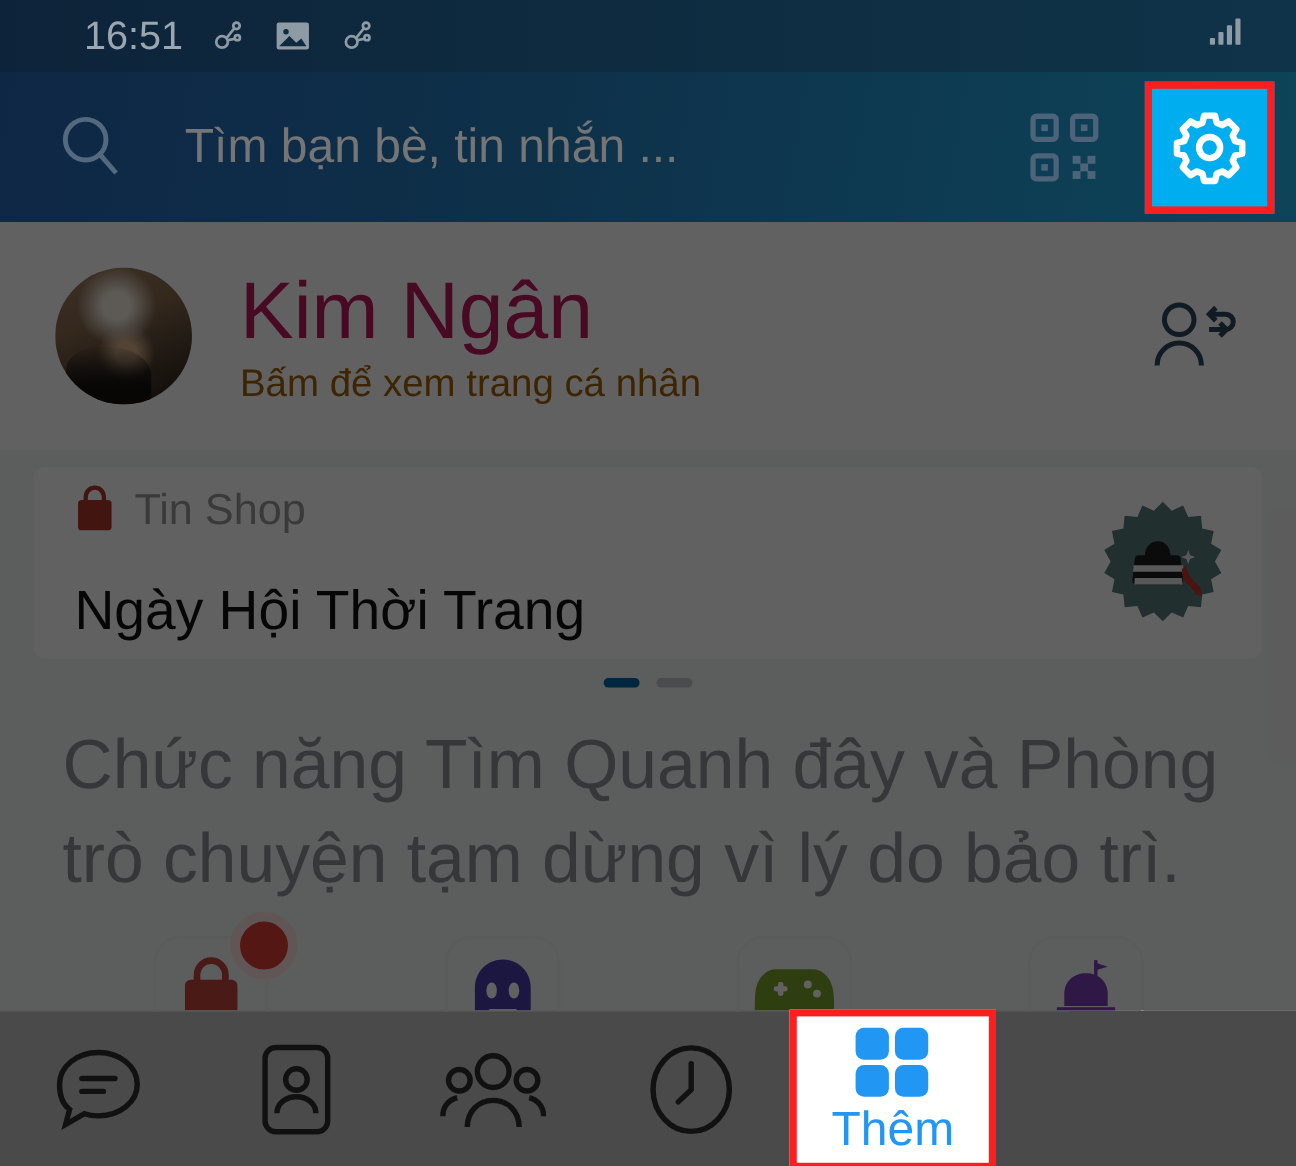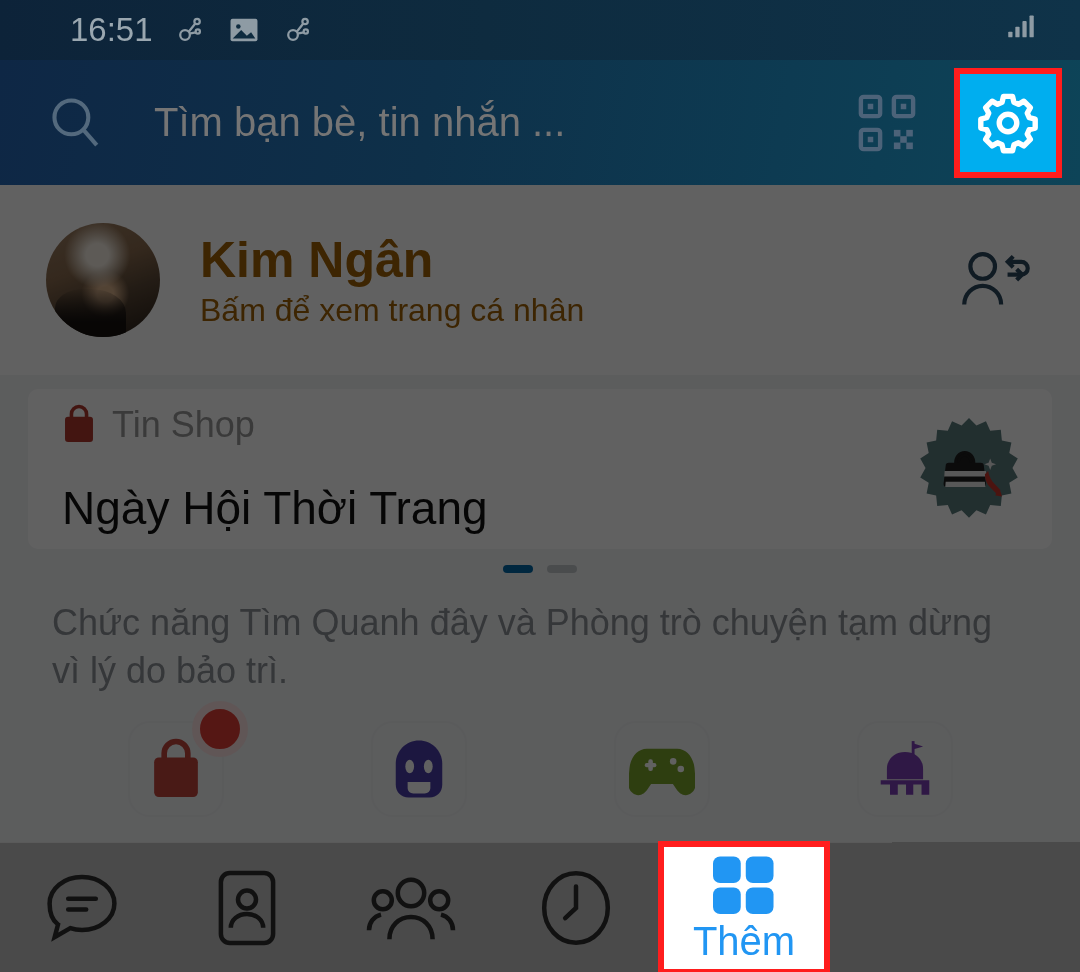--- a/index.html
+++ b/index.html
@@ -61,21 +61,21 @@
       radial-gradient(circle at 52% 62%, #d8b08a 0 9%, rgba(216,176,138,0) 26%),
       linear-gradient(160deg,#9d7f63 0%,#8a6b4e 38%,#5d4a38 62%,#241c16 100%);
     flex:none; overflow:hidden; position:relative;
   }
   .avatar:after{
     content:""; position:absolute; left:8%; bottom:0; width:62%; height:42%;
     background:linear-gradient(180deg,rgba(20,16,14,0.05),#15110f 70%);
     border-radius:40% 50% 0 0;
   }
   .profile-text{ margin-left:40px; flex:1; }
-  .profile-name{ font-size:50px; color:#a16207; font-weight:700; line-height:1.12; }
+  .profile-name{ font-size:67px; color:#be185d; font-weight:400; line-height:1.12; }
   .profile-sub{ font-size:32px; color:#a16207; margin-top:4px; }
   .switch-acct{ width:90px; height:80px; display:flex; align-items:center; justify-content:center; }
 
   .shop-card{
     margin:14px 28px 0 28px; height:160px; background:#fff; border-radius:10px;
     display:flex; align-items:center; padding:0 30px 0 34px; position:relative;
   }
   .shop-left{ flex:1; }
   .shop-label-row{ display:flex; gap:16px; }
   .shop-label{ font-size:36px; color:#9a9a9a; }
@@ -85,21 +85,21 @@
     background:#d43a32; color:#fff; font-size:32px; font-weight:600;
     padding:6px 18px 8px 18px; border-radius:8px; letter-spacing:1px;
   }
   .shop-badge-img{ width:106px; height:106px; flex:none; position:relative; }
 
   .dots{ display:flex; justify-content:center; gap:14px; margin-top:16px; }
   .dot{ width:30px; height:8px; border-radius:4px; background:#c3c7cb; }
   .dot.active{ background:#0068a5; }
 
   .notice{
-    margin:26px 52px 0 52px; font-size:36px; line-height:1.34; color:#8b9096;
+    margin:26px 52px 0 52px; font-size:58px; line-height:1.34; color:#8b9096;
   }
 
   .apps-row{ display:flex; justify-content:space-around; margin-top:26px; padding:0 54px; }
   .app-tile{ width:96px; height:96px; border:2px solid #eceef0; border-radius:22px;
              display:flex; align-items:center; justify-content:center; position:relative; }
   .app-dot{
     position:absolute; top:-22px; right:-26px; width:56px; height:56px; border-radius:50%;
     background:#e03d35; border:8px solid #fbe3e2;
   }
 

